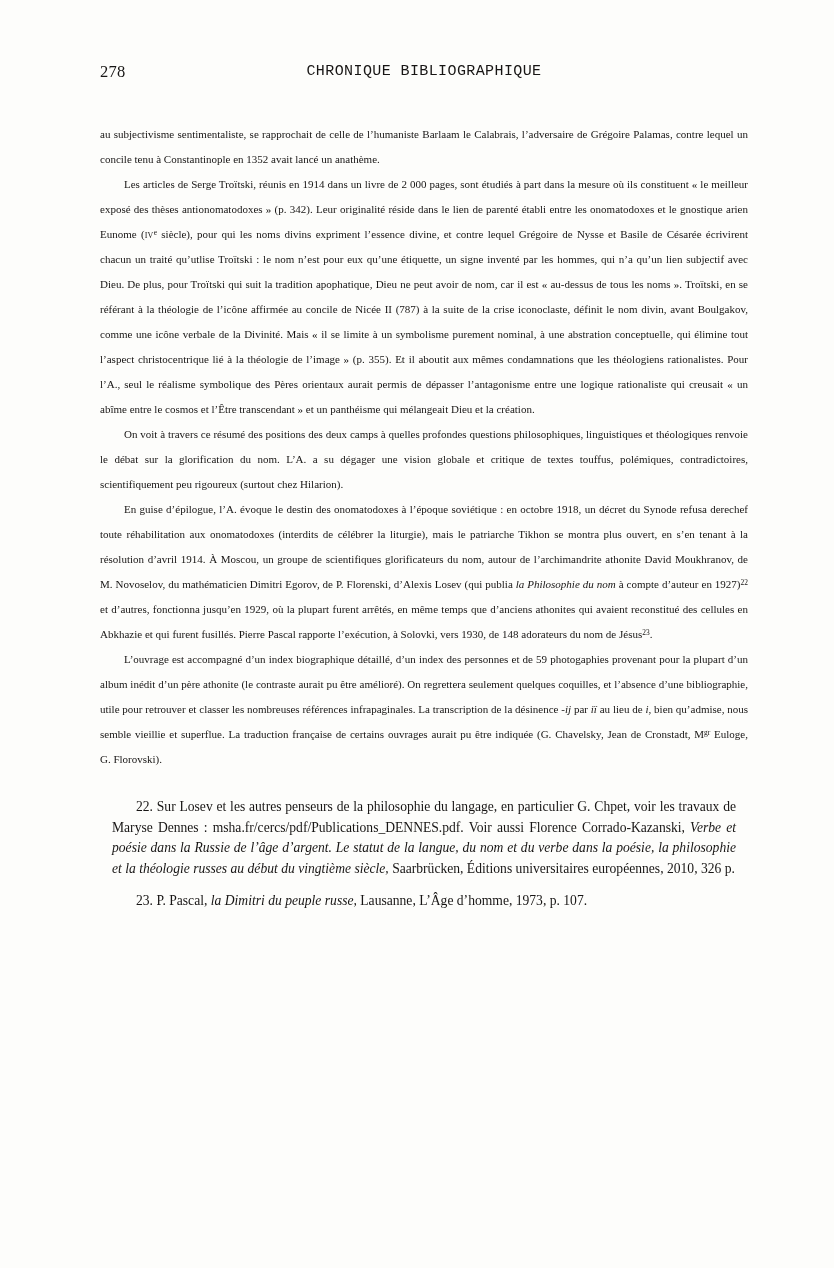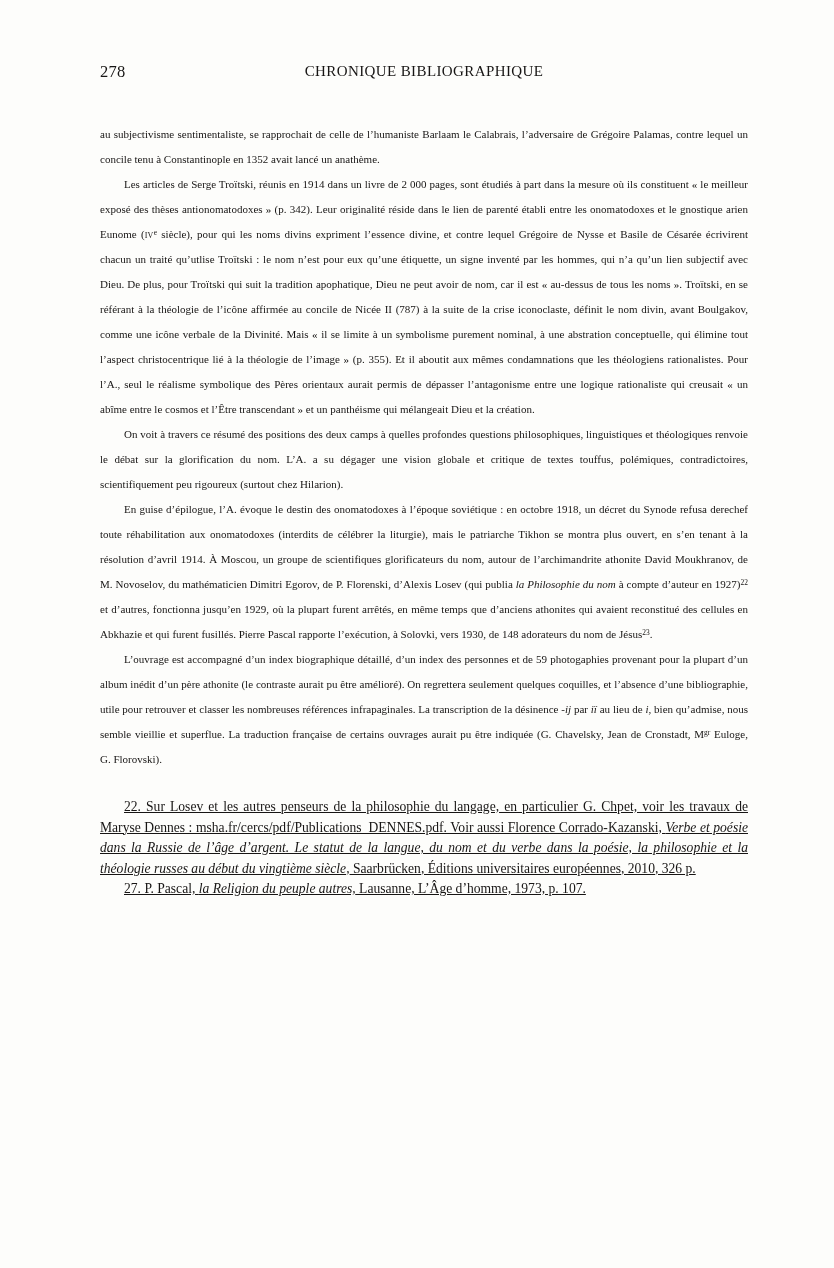--- a/index.html
+++ b/index.html
@@ -28,36 +28,37 @@
   .page-number{
     position:absolute;left:0;top:0;
     font-size:16.5px;
     letter-spacing:0.3px;
   }
   .running-title{
     position:absolute;left:0;right:0;top:1px;
     text-align:center;
     font-size:15px;
     letter-spacing:0.4px;
+    font-family:Liberation Mono, monospace;
   }
   .body-text{
     margin-top:40px;
     font-size:11px;
     line-height:25px;
     text-align:justify;
   }
   .para{margin:0;}
   .para.indent{text-indent:24px;}
   .footnotes{
     margin-top:25px;
     font-size:13.6px;
     line-height:20.5px;
     text-align:justify;
   }
-  .footnote{margin:0;text-indent:24px;text-decoration:underline;}
+  .footnote{margin:12px;text-indent:24px;}
   em{font-style:italic;}
   sup{font-size:68%;line-height:0;vertical-align:baseline;position:relative;top:-0.45em;}
   .sc{font-variant:small-caps;letter-spacing:0.3px;}
 </style>
 </head>
 <body>
 
 <div class="page">
   <div class="content">
     <div class="running-head">
@@ -66,16 +67,16 @@
     </div>
     <div class="body-text" id="body-paragraphs">
         <p class="para"><span>au subjectivisme sentimentaliste, se rapprochait de celle de l’humaniste Barlaam le Calabrais, l’adversaire de Grégoire Palamas, contre lequel un concile tenu à Constantinople en 1352 avait lancé un anathème.</span></p>
         <p class="para indent"><span>Les articles de Serge Troïtski, réunis en 1914 dans un livre de 2&nbsp;000 pages, sont étudiés à part dans la mesure où ils constituent «&nbsp;le meilleur exposé des thèses antionomatodoxes&nbsp;» (p. 342). Leur originalité réside dans le lien de parenté établi entre les onomatodoxes et le gnostique arien Eunome (</span><span class="sc">iv</span><sup>e</sup><span> siècle), pour qui les noms divins expriment l’essence divine, et contre lequel Grégoire de Nysse et Basile de Césarée écrivirent chacun un traité qu’utlise Troïtski&nbsp;: le nom n’est pour eux qu’une étiquette, un signe inventé par les hommes, qui n’a qu’un lien subjectif avec Dieu. De plus, pour Troïtski qui suit la tradition apophatique, Dieu ne peut avoir de nom, car il est «&nbsp;au-dessus de tous les noms&nbsp;». Troïtski, en se référant à la théologie de l’icône affirmée au concile de Nicée II (787) à la suite de la crise iconoclaste, définit le nom divin, avant Boulgakov, comme une icône verbale de la Divinité. Mais «&nbsp;il se limite à un symbolisme purement nominal, à une abstration conceptuelle, qui élimine tout l’aspect christocentrique lié à la théologie de l’image&nbsp;» (p. 355). Et il aboutit aux mêmes condamnations que les théologiens rationalistes. Pour l’A., seul le réalisme symbolique des Pères orientaux aurait permis de dépasser l’antagonisme entre une logique rationaliste qui creusait «&nbsp;un abîme entre le cosmos et l’Être transcendant&nbsp;» et un panthéisme qui mélangeait Dieu et la création.</span></p>
         <p class="para indent"><span>On voit à travers ce résumé des positions des deux camps à quelles profondes questions philosophiques, linguistiques et théologiques renvoie le débat sur la glorification du nom. L’A. a su dégager une vision globale et critique de textes touffus, polémiques, contradictoires, scientifiquement peu rigoureux (surtout chez Hilarion).</span></p>
         <p class="para indent"><span>En guise d’épilogue, l’A. évoque le destin des onomatodoxes à l’époque soviétique&nbsp;: en octobre 1918, un décret du Synode refusa derechef toute réhabilitation aux onomatodoxes (interdits de célébrer la liturgie), mais le patriarche Tikhon se montra plus ouvert, en s’en tenant à la résolution d’avril 1914. À Moscou, un groupe de scientifiques glorificateurs du nom, autour de l’archimandrite athonite David Moukhranov, de M.&nbsp;Novoselov, du mathématicien Dimitri Egorov, de P.&nbsp;Florenski, d’Alexis Losev (qui publia </span><em>la Philosophie du nom</em><span> à compte d’auteur en 1927)</span><sup>22</sup><span> et d’autres, fonctionna jusqu’en 1929, où la plupart furent arrêtés, en même temps que d’anciens athonites qui avaient reconstitué des cellules en Abkhazie et qui furent fusillés. Pierre Pascal rapporte l’exécution, à Solovki, vers 1930, de 148 adorateurs du nom de Jésus</span><sup>23</sup><span>.</span></p>
         <p class="para indent"><span>L’ouvrage est accompagné d’un index biographique détaillé, d’un index des personnes et de 59 photogaphies provenant pour la plupart d’un album inédit d’un père athonite (le contraste aurait pu être amélioré). On regrettera seulement quelques coquilles, et l’absence d’une bibliographie, utile pour retrouver et classer les nombreuses références infrapaginales. La transcription de la désinence </span><em>-ij</em><span> par </span><em>iï</em><span> au lieu de </span><em>i</em><span>, bien qu’admise, nous semble vieillie et superflue. La traduction française de certains ouvrages aurait pu être indiquée (G.&nbsp;Chavelsky, Jean de Cronstadt, M</span><sup>gr</sup><span> Euloge, G.&nbsp;Florovski).</span></p>
       </div>
     <div class="footnotes" id="footnotes">
         <p class="footnote"><span>22. Sur Losev et les autres penseurs de la philosophie du langage, en particulier G. Chpet, voir les travaux de Maryse Dennes&nbsp;: msha.fr/cercs/pdf/Publications_DENNES.pdf. Voir aussi Florence Corrado-Kazanski, </span><em>Verbe et poésie dans la Russie de l’âge d’argent. Le statut de la langue, du nom et du verbe dans la poésie, la philosophie et la théologie russes au début du vingtième siècle,</em><span> Saarbrücken, Éditions universitaires européennes, 2010, 326 p.</span></p>
-        <p class="footnote"><span>27. P. Pascal, </span><em>la Religion du peuple autres,</em><span> Lausanne, L’Âge d’homme, 1973, p. 107.</span></p>
+        <p class="footnote"><span>23. P. Pascal, </span><em>la Dimitri du peuple russe,</em><span> Lausanne, L’Âge d’homme, 1973, p. 107.</span></p>
       </div>
   </div>
 </div>
 
 </body></html>

